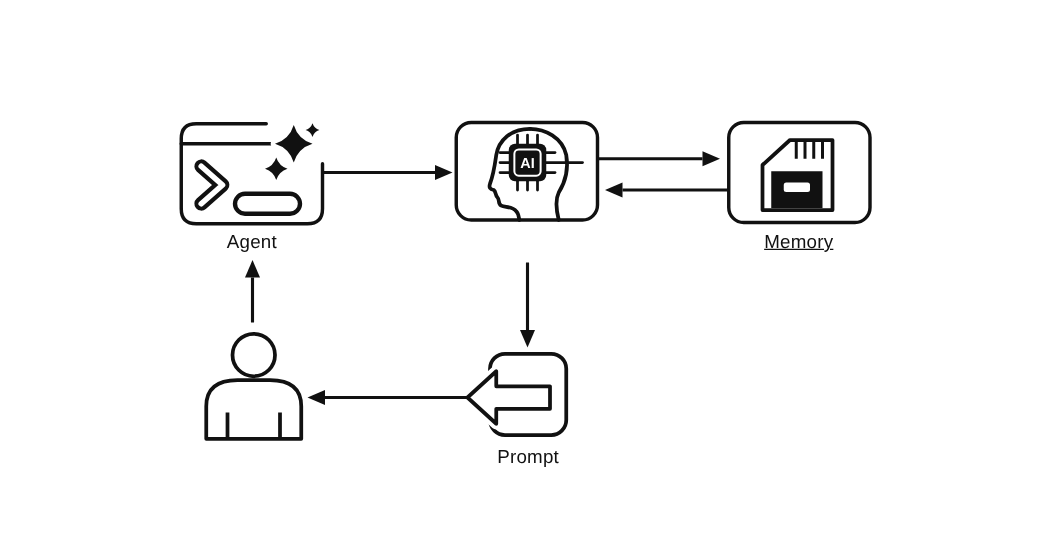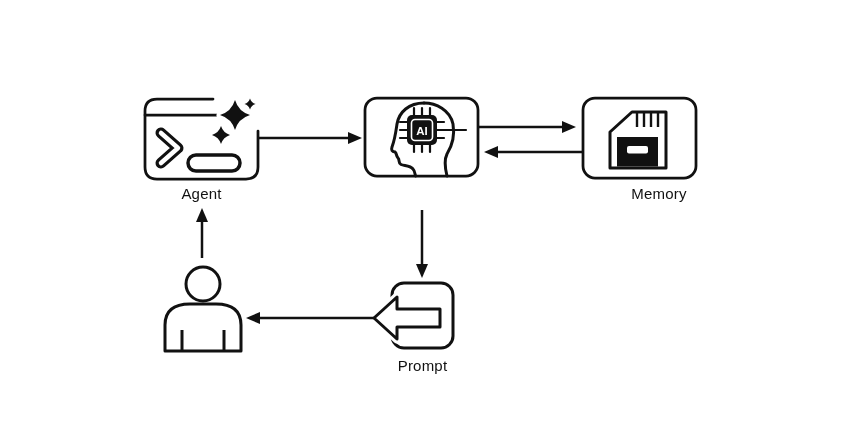--- a/index.html
+++ b/index.html
@@ -131,16 +131,16 @@
       <path d="M422,278 L416,264 L428,264 Z" fill="#111111"></path>
     </g>
 
     <g>
       <path d="M202,258 V222" fill="none" stroke="#111111" stroke-width="2.5"></path>
       <path d="M202,208 L196,222 L208,222 Z" fill="#111111"></path>
     </g>
   </svg>
 
   <div class="lbl" style="left:146.5px;top:185px;">Agent</div>
-  <div class="lbl" style="left:604px;top:185px;">Memory</div>
+  <div class="lbl" style="left:584px;top:185px;text-decoration:underline;">Memory</div>
   <div class="lbl" style="left:367.5px;top:357px;">Prompt</div>
 
 </div>
 
 </body></html>

